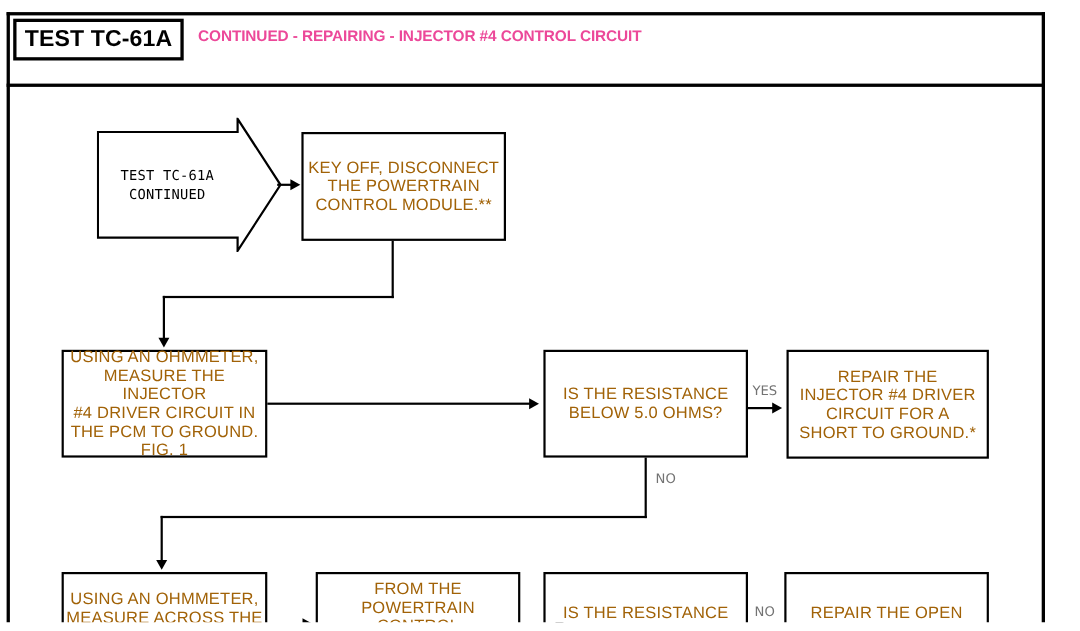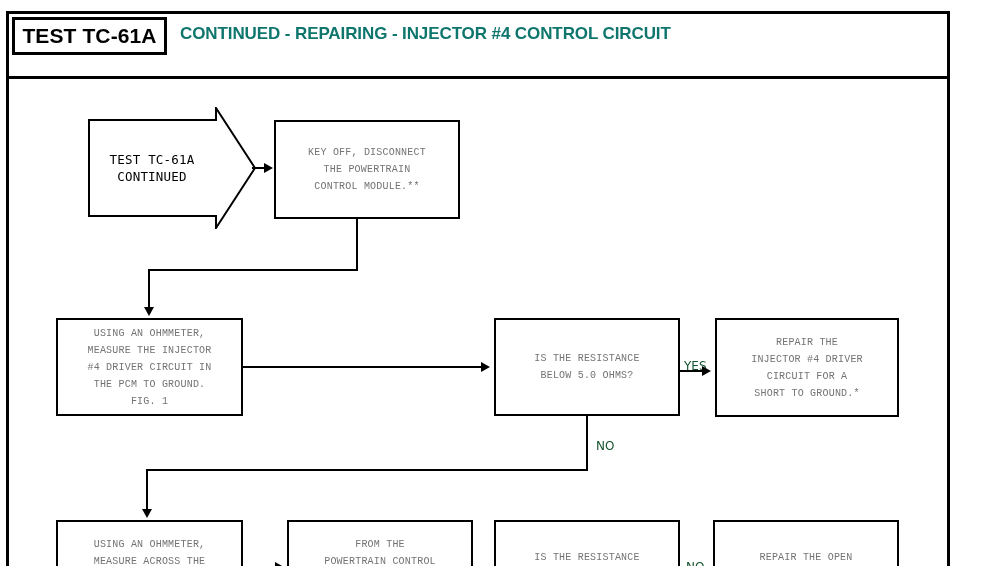--- a/index.html
+++ b/index.html
@@ -54,43 +54,43 @@
     font-size: 21px;
     font-weight: bold;
     letter-spacing: 0.1px;
     color: #000;
     white-space: nowrap;
   }
   .header-title {
     position: absolute;
     left: 180px;
     top: 24px;
-    font-size: 17px;
+    font-size: 14px;
     font-weight: bold;
-    color: #0f766e;
+    color: #ec4899;
     white-space: nowrap;
     letter-spacing: -0.1px;
   }
 
   
   .node {
     position: absolute;
     border: 2px solid #000;
     box-sizing: border-box;
     background: #fff;
     display: flex;
     align-items: center;
     justify-content: center;
     text-align: center;
   }
   .node .txt {
-    font-family: Liberation Mono, monospace;
-    font-size: 10px;
+    font-family: Liberation Sans, sans-serif;
+    font-size: 15px;
     line-height: 17px;
-    color: #737373;
+    color: #a16207;
     white-space: pre-line;
     letter-spacing: 0.2px;
   }
 
   
   .pentagon {
     position: absolute;
     left: 88px;
     top: 107px;
     width: 168px;
@@ -135,23 +135,22 @@
     width: 0; height: 0;
     border-left: 5px solid transparent;
     border-right: 5px solid transparent;
     border-top: 9px solid #000;
   }
 
   .edge-label {
     position: absolute;
     font-family: "DejaVu Sans", sans-serif;
     font-size: 12px;
-    color: #14532d;
+    color: #737373;
     white-space: nowrap;
-    margin-top: 11px;
   }
 </style>
 </head>
 <body>
 
 <div id="page">
 
   <div class="frame-outer"></div>
   <div class="header-divider"></div>
 

